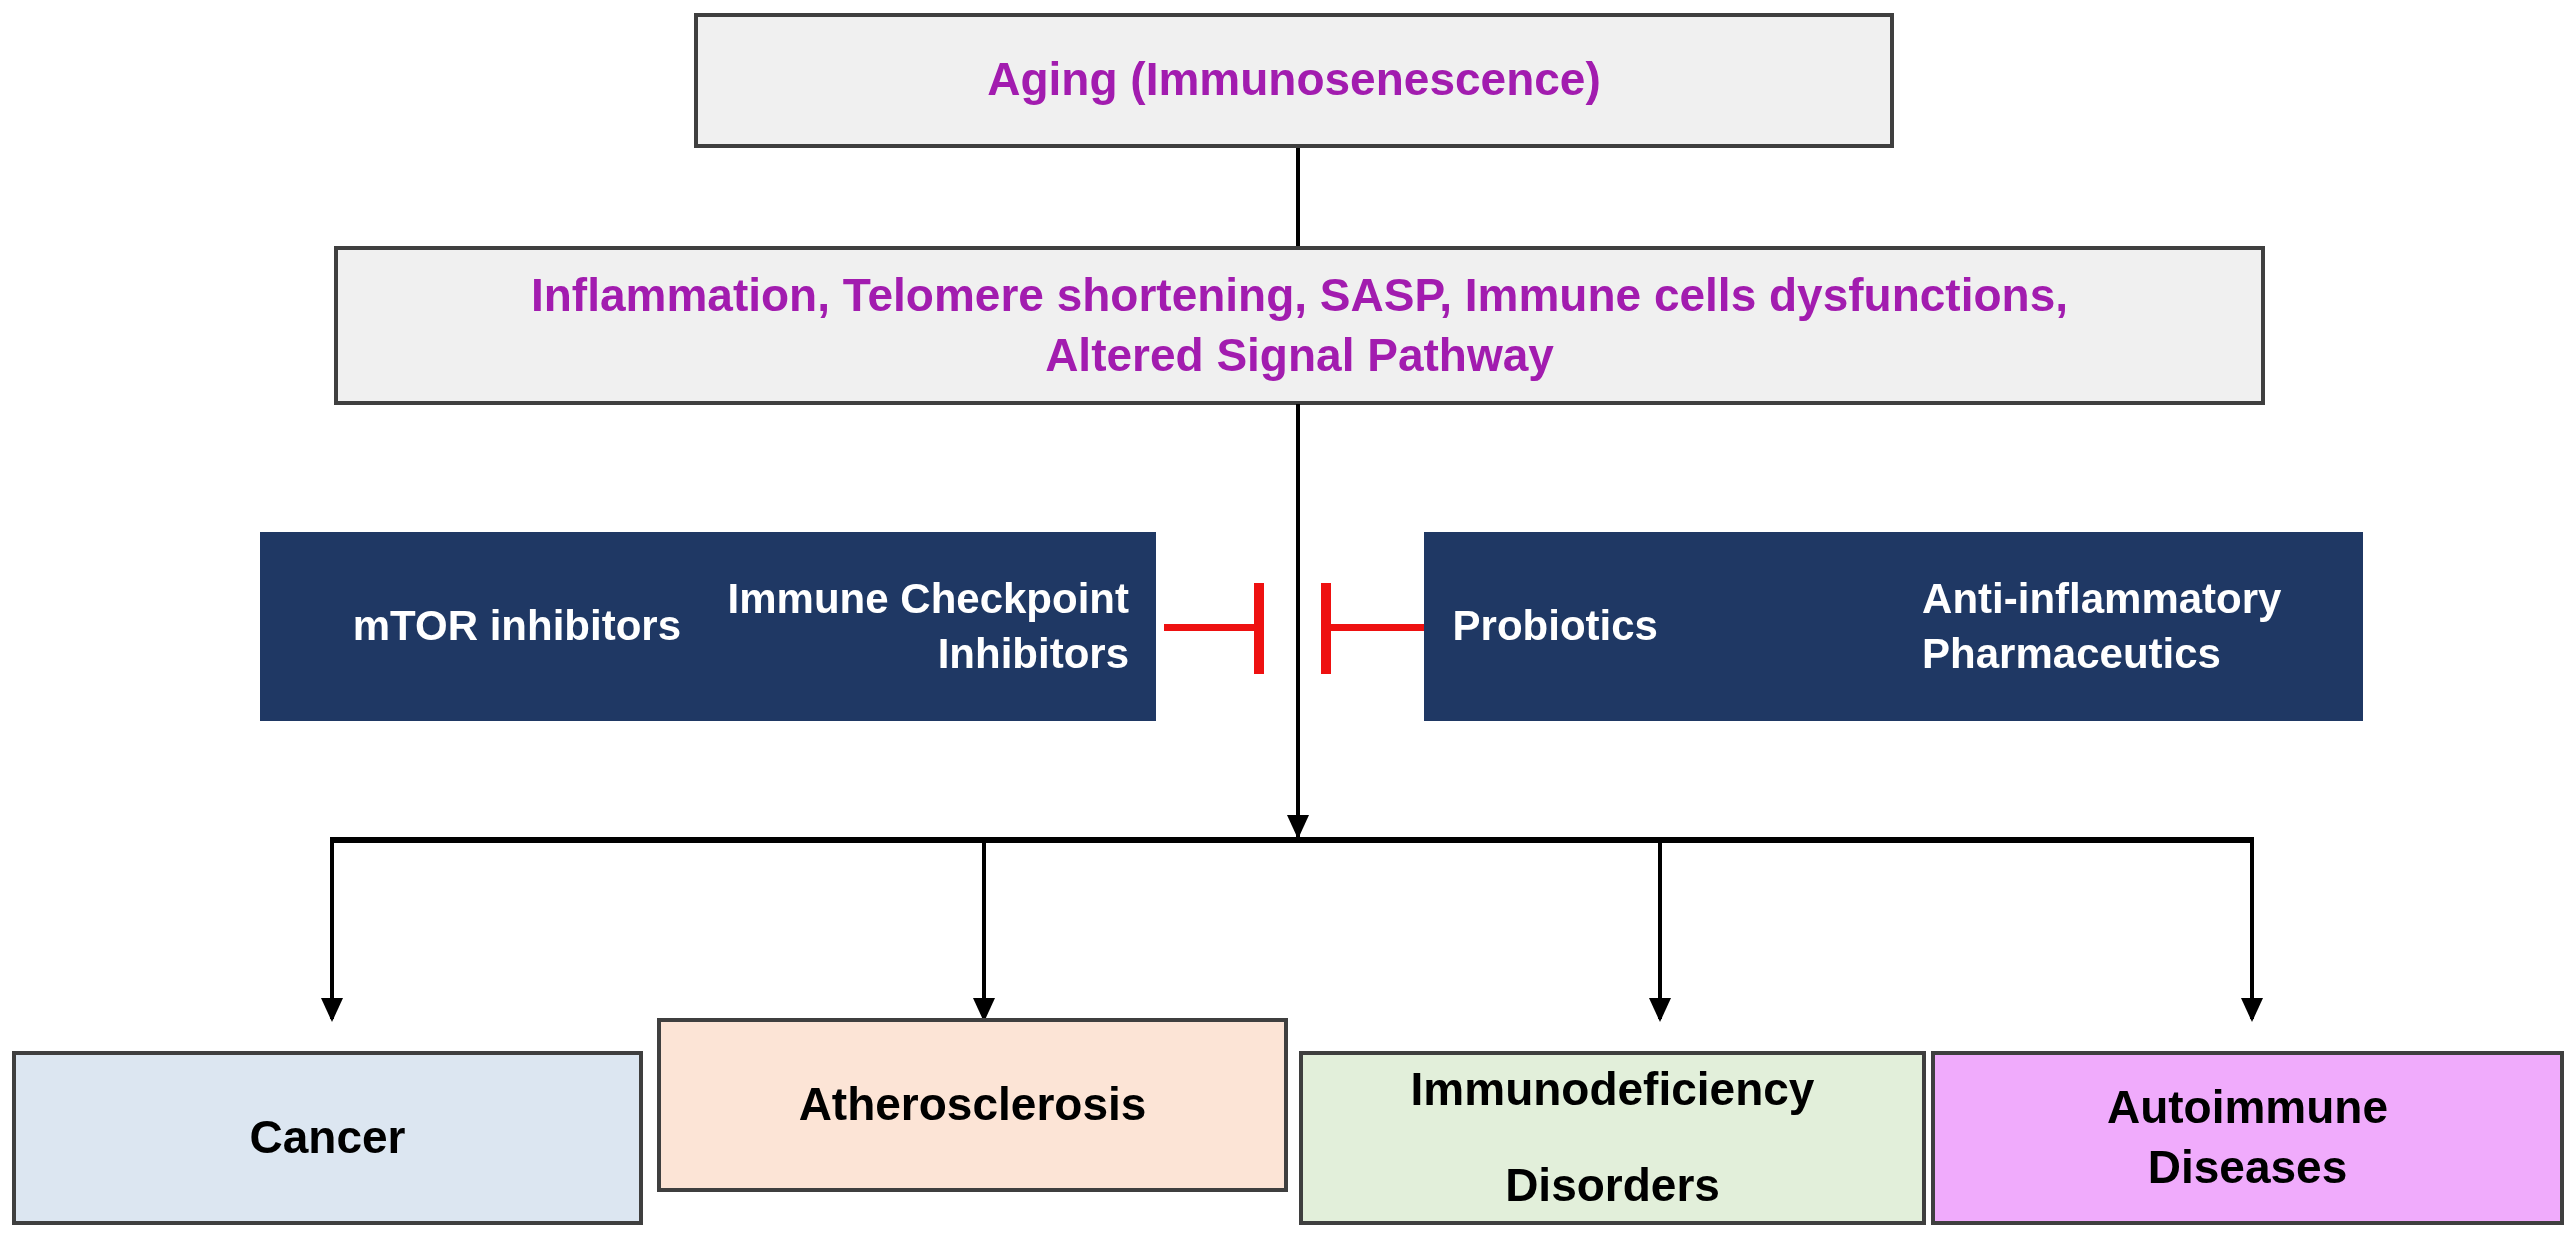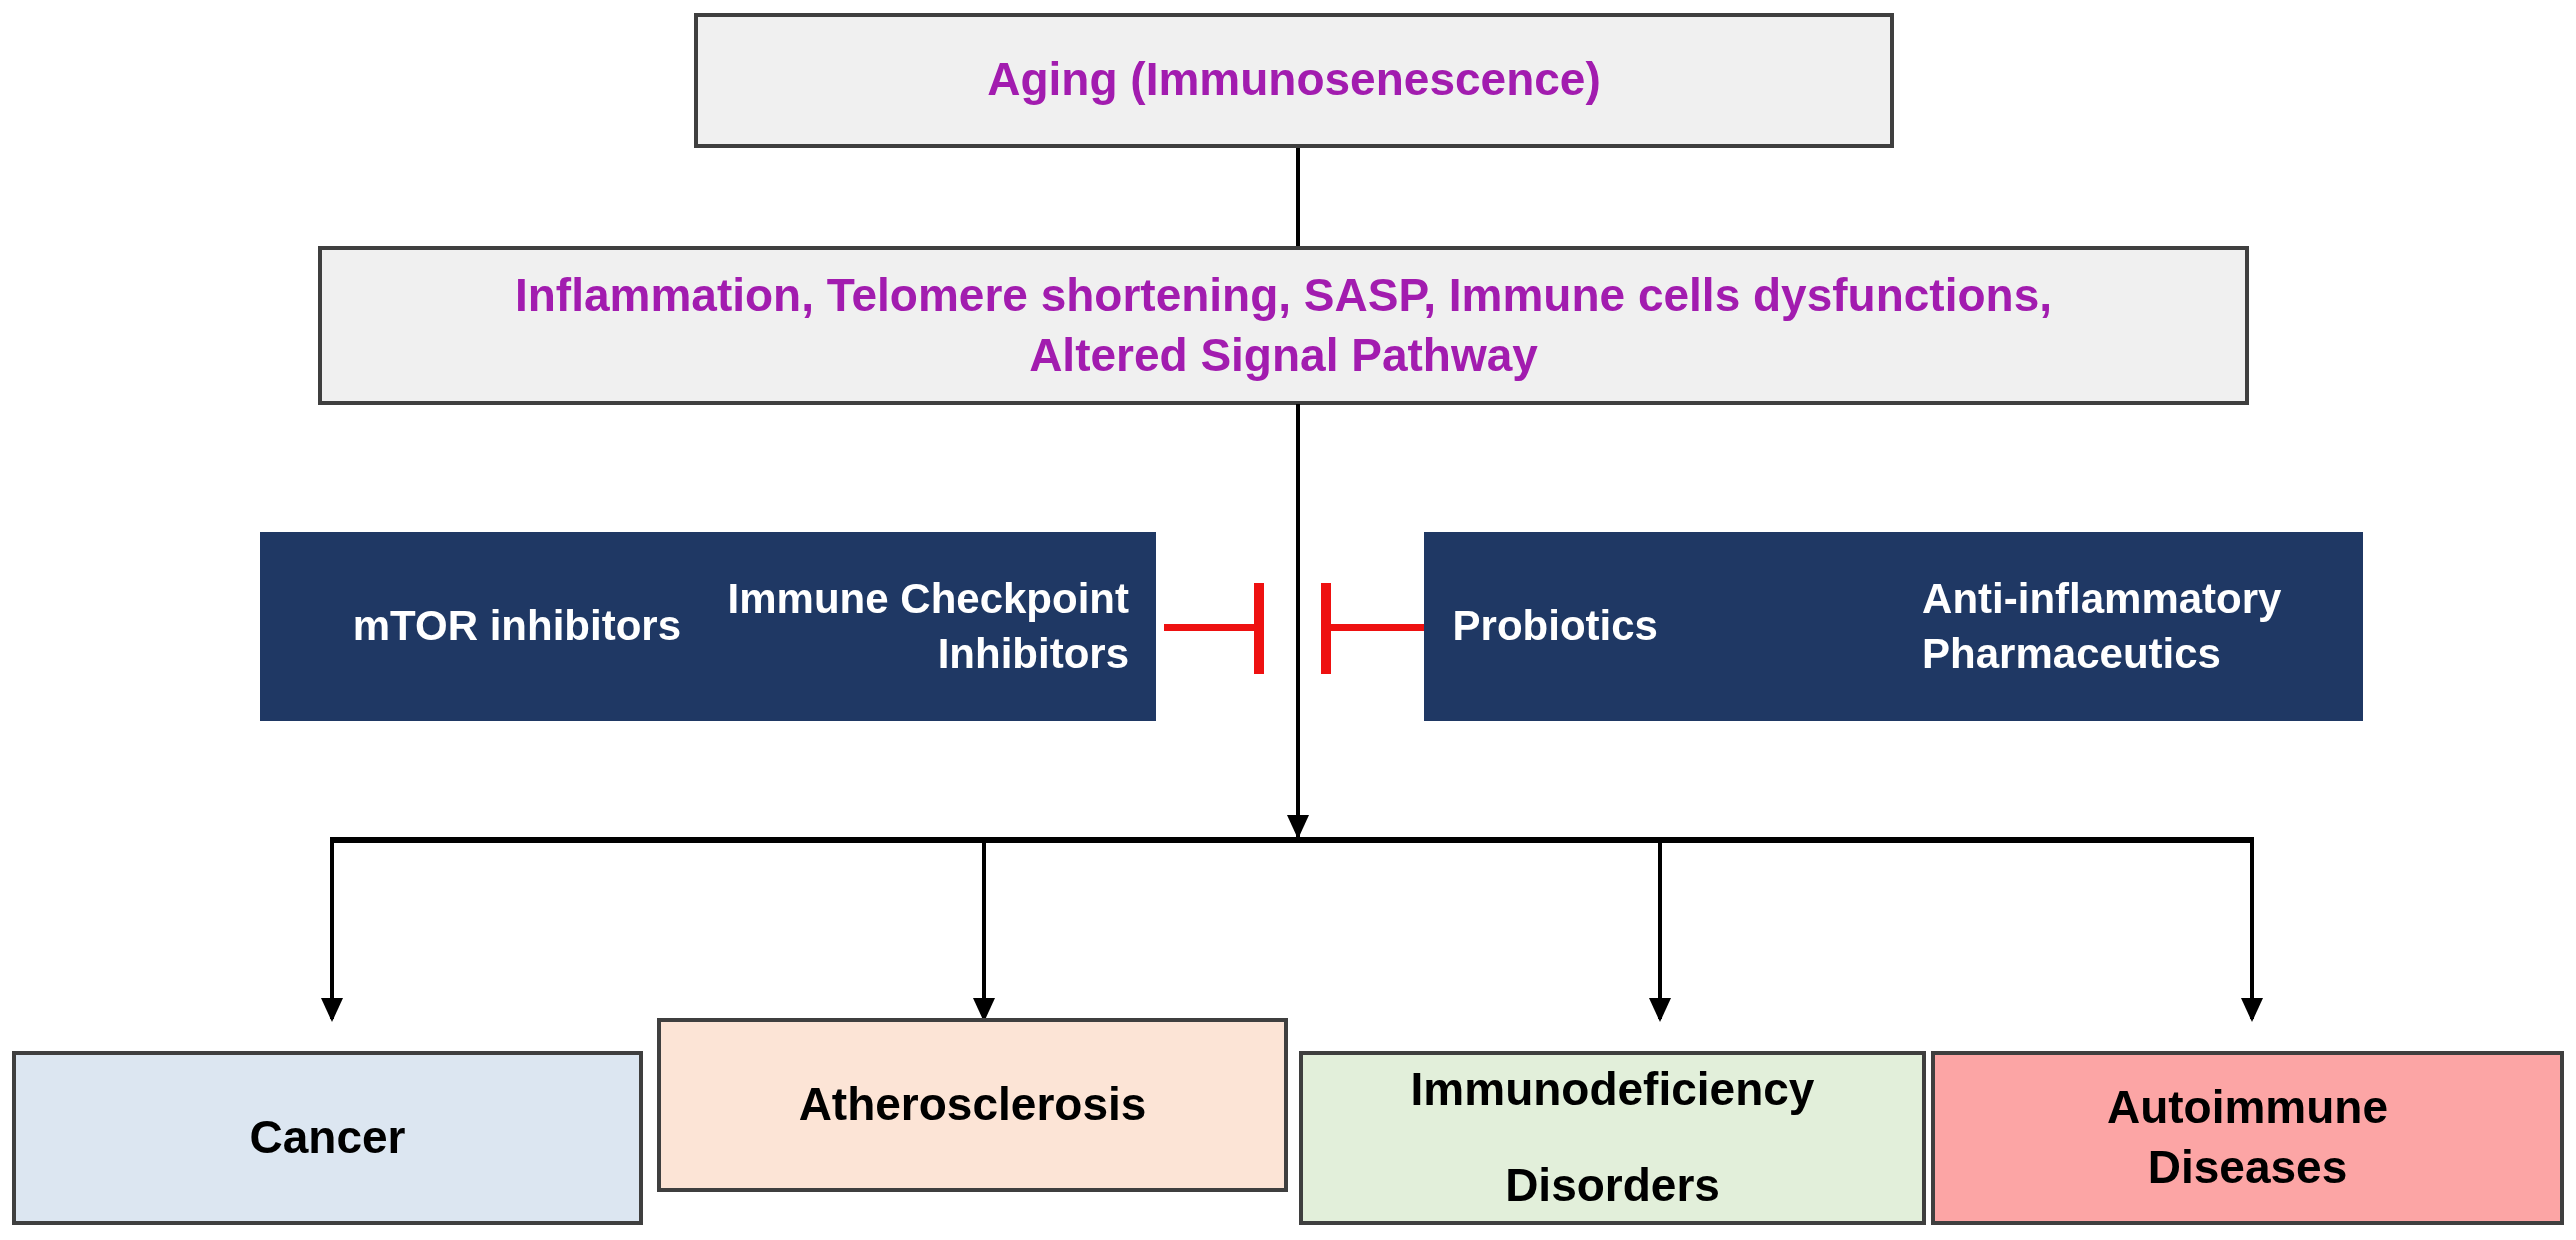--- a/index.html
+++ b/index.html
@@ -85,21 +85,21 @@
 <body>
 
 <div id="canvas">
 
   <div class="node grey-box" style="left:694px; top:12.7px; width:1200px; height:135px; font-size:46px;">
     <span>Aging (Immunosenescence)</span>
   </div>
 
   <div class="vline" style="left:1296px; top:148px; height:100px;"></div>
 
-  <div class="node grey-box" style="left:318px; top:246px; width:1931px; height:159px; font-size:46px; flex-direction:column;">
+  <div class="node grey-box" style="left:334px; top:246px; width:1931px; height:159px; font-size:46px; flex-direction:column;">
     <span>Inflammation, Telomere shortening, SASP, Immune cells dysfunctions,</span>
     <span>Altered Signal Pathway</span>
   </div>
 
   <div class="vline" style="left:1296px; top:404px; height:435px;"></div>
   <div class="arrowhead-down" style="left:1287px; top:815px;"></div>
 
   <div class="node navy-box align-right" style="left:260px; top:532px; width:896px; height:189px; font-size:42px;">
     <span class="navy-line">mTOR inhibitors</span>
     <span class="navy-line">Immune Checkpoint Inhibitors</span>
@@ -136,19 +136,19 @@
 
   <div class="node outcome-box" style="left:657px; top:1018px; width:631px; height:174px; font-size:46px; background:#fce4d6; flex-direction:column;">
     <span>Atherosclerosis</span>
   </div>
 
   <div class="node outcome-box" style="left:1299px; top:1051px; width:627px; height:174px; font-size:46px; background:#e2efda; flex-direction:column;gap:36px;">
     <span>Immunodeficiency</span>
     <span>Disorders</span>
   </div>
 
-  <div class="node outcome-box" style="left:1931px; top:1051px; width:633px; height:174px; font-size:46px; background:#fca5a5; flex-direction:column;">
+  <div class="node outcome-box" style="left:1931px; top:1051px; width:633px; height:174px; font-size:46px; background:#f0abfc; flex-direction:column;">
     <span>Autoimmune</span>
     <span>Diseases</span>
   </div>
 
 </div>
 
 
 </body></html>

